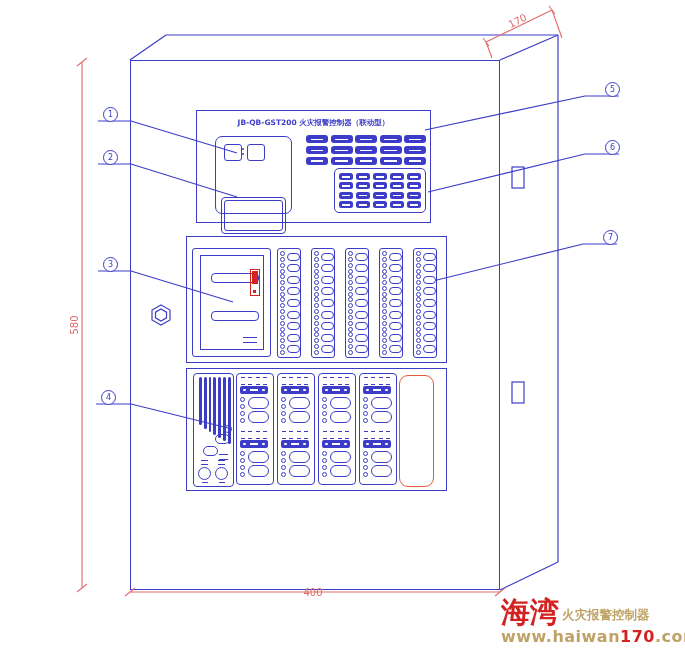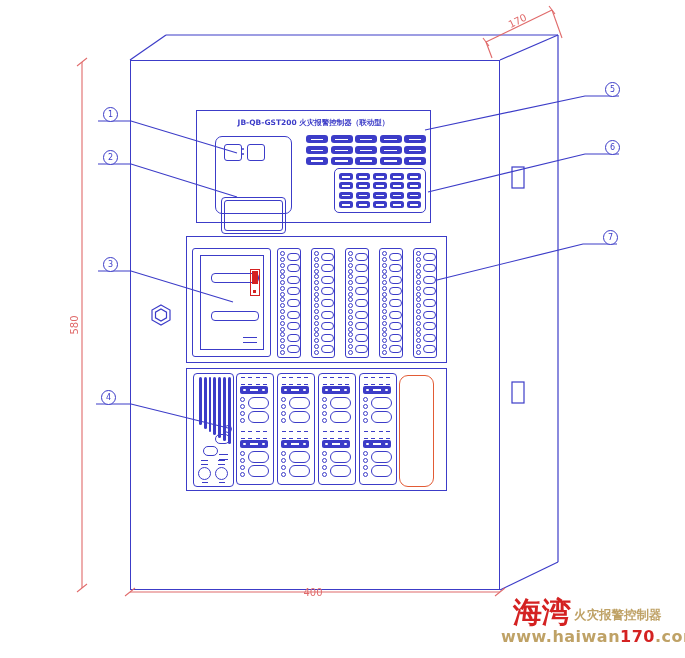--- a/index.html
+++ b/index.html
@@ -94,21 +94,21 @@
     text-align:center;z-index:6;}
   
   #overlay{position:absolute;left:0;top:0;z-index:5;pointer-events:none;}
   #overlay .bl{stroke:var(--blue);stroke-width:1.2;fill:none;}
   #overlay .rl{stroke:var(--dim);stroke-width:1.1;fill:none;}
   #overlay .dim-text{fill:var(--dim);font-size:10px;font-family:"DejaVu Sans",sans-serif;text-anchor:middle;}
   
   #figure-caption{left:0;top:619px;width:650px;text-align:center;font-size:17px;color:#1a1a1a;}
   #logo{left:501px;top:597px;width:182px;}
   #logo-top{display:flex;align-items:flex-end;}
-  #logo-brand{font-size:29px;line-height:1.1;font-weight:bold;color:var(--red);margin-left:12px;}
+  #logo-brand{font-size:29px;line-height:1.1;font-weight:bold;color:var(--red);}
   #logo-tagline{font-size:12.5px;font-weight:bold;color:var(--tan);margin-left:3px;margin-bottom:5px;white-space:nowrap;}
   #logo-url{font-size:16px;font-weight:bold;color:var(--tan);letter-spacing:0.5px;margin-top:-2px;}
   #logo-url b{color:var(--red);}
 </style>
 </head>
 <body>
 
 <div id="screen">
 
   <div id="door" class="abs"></div>

